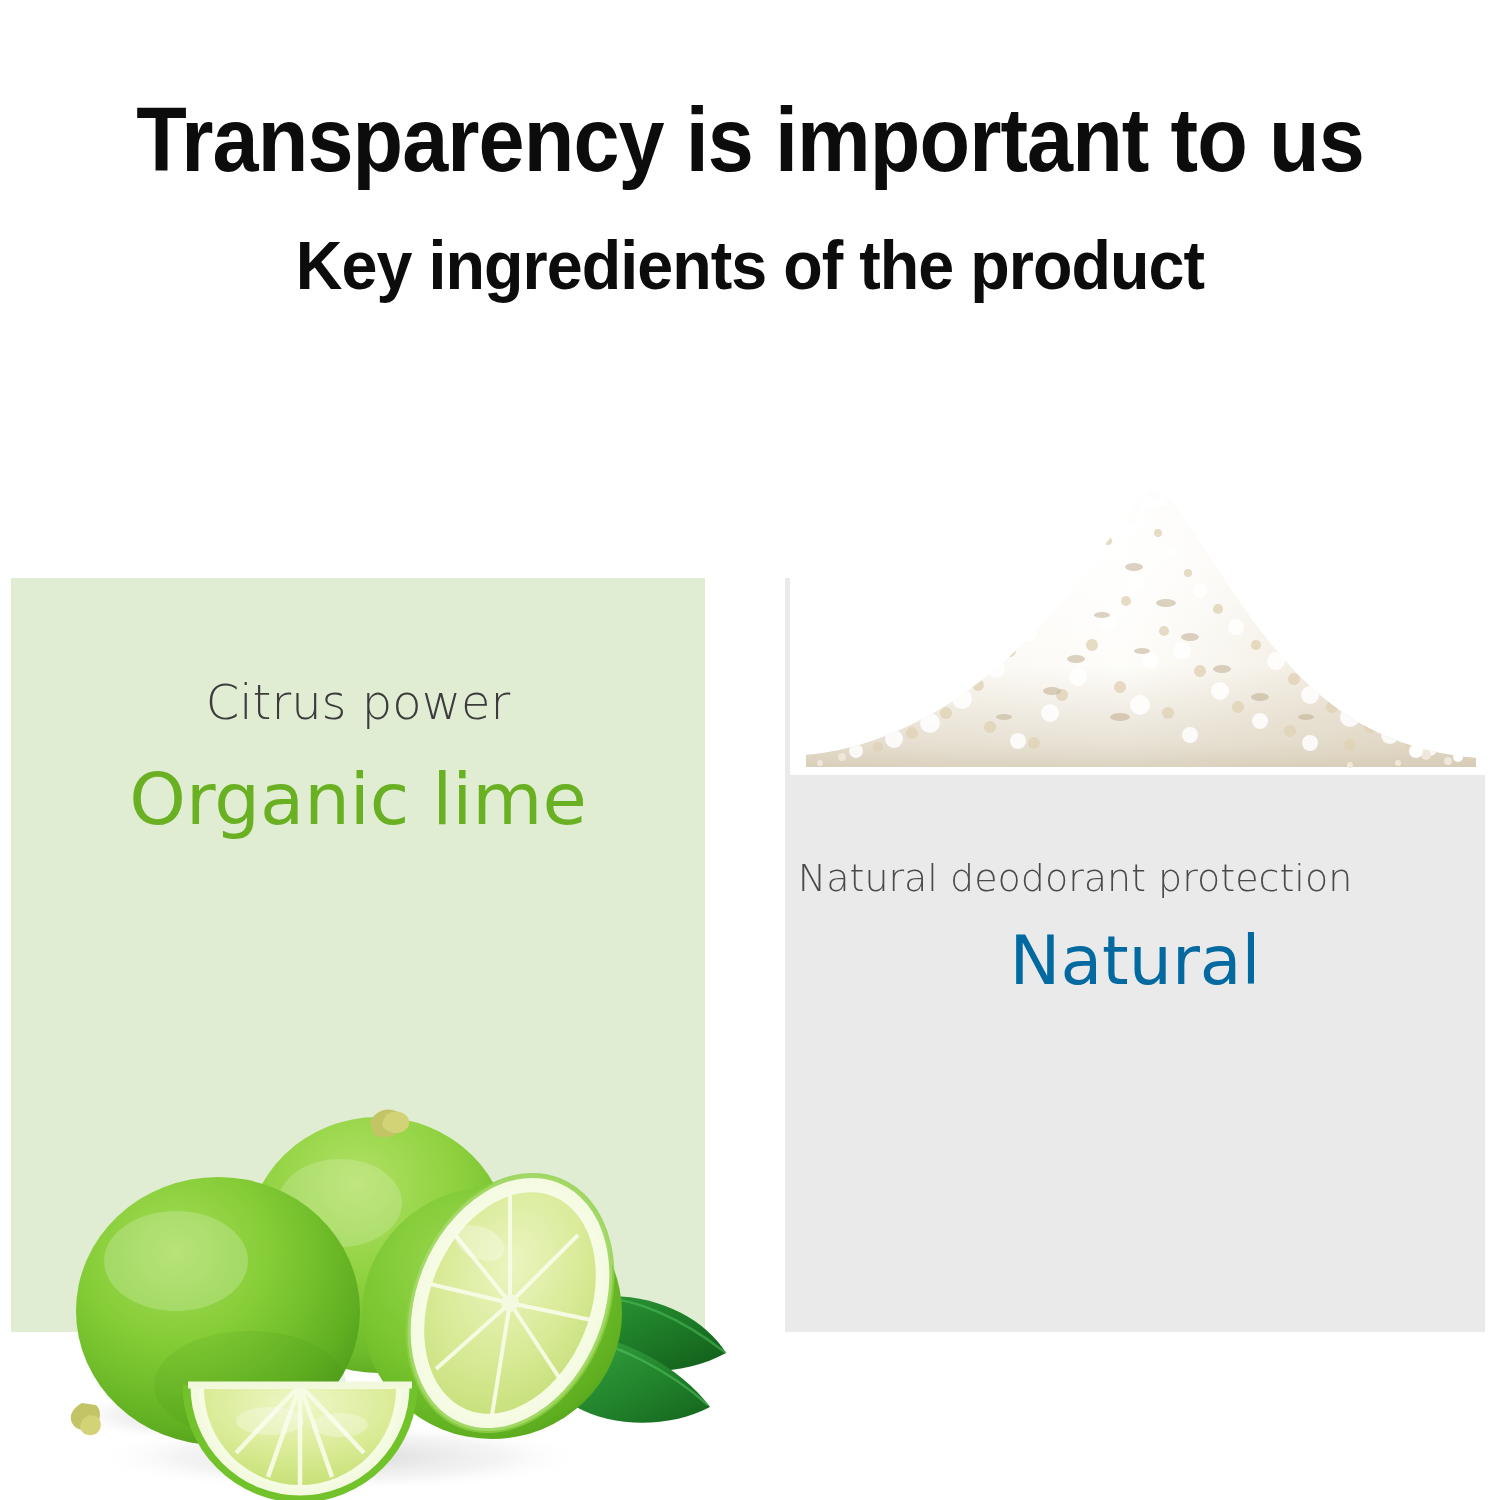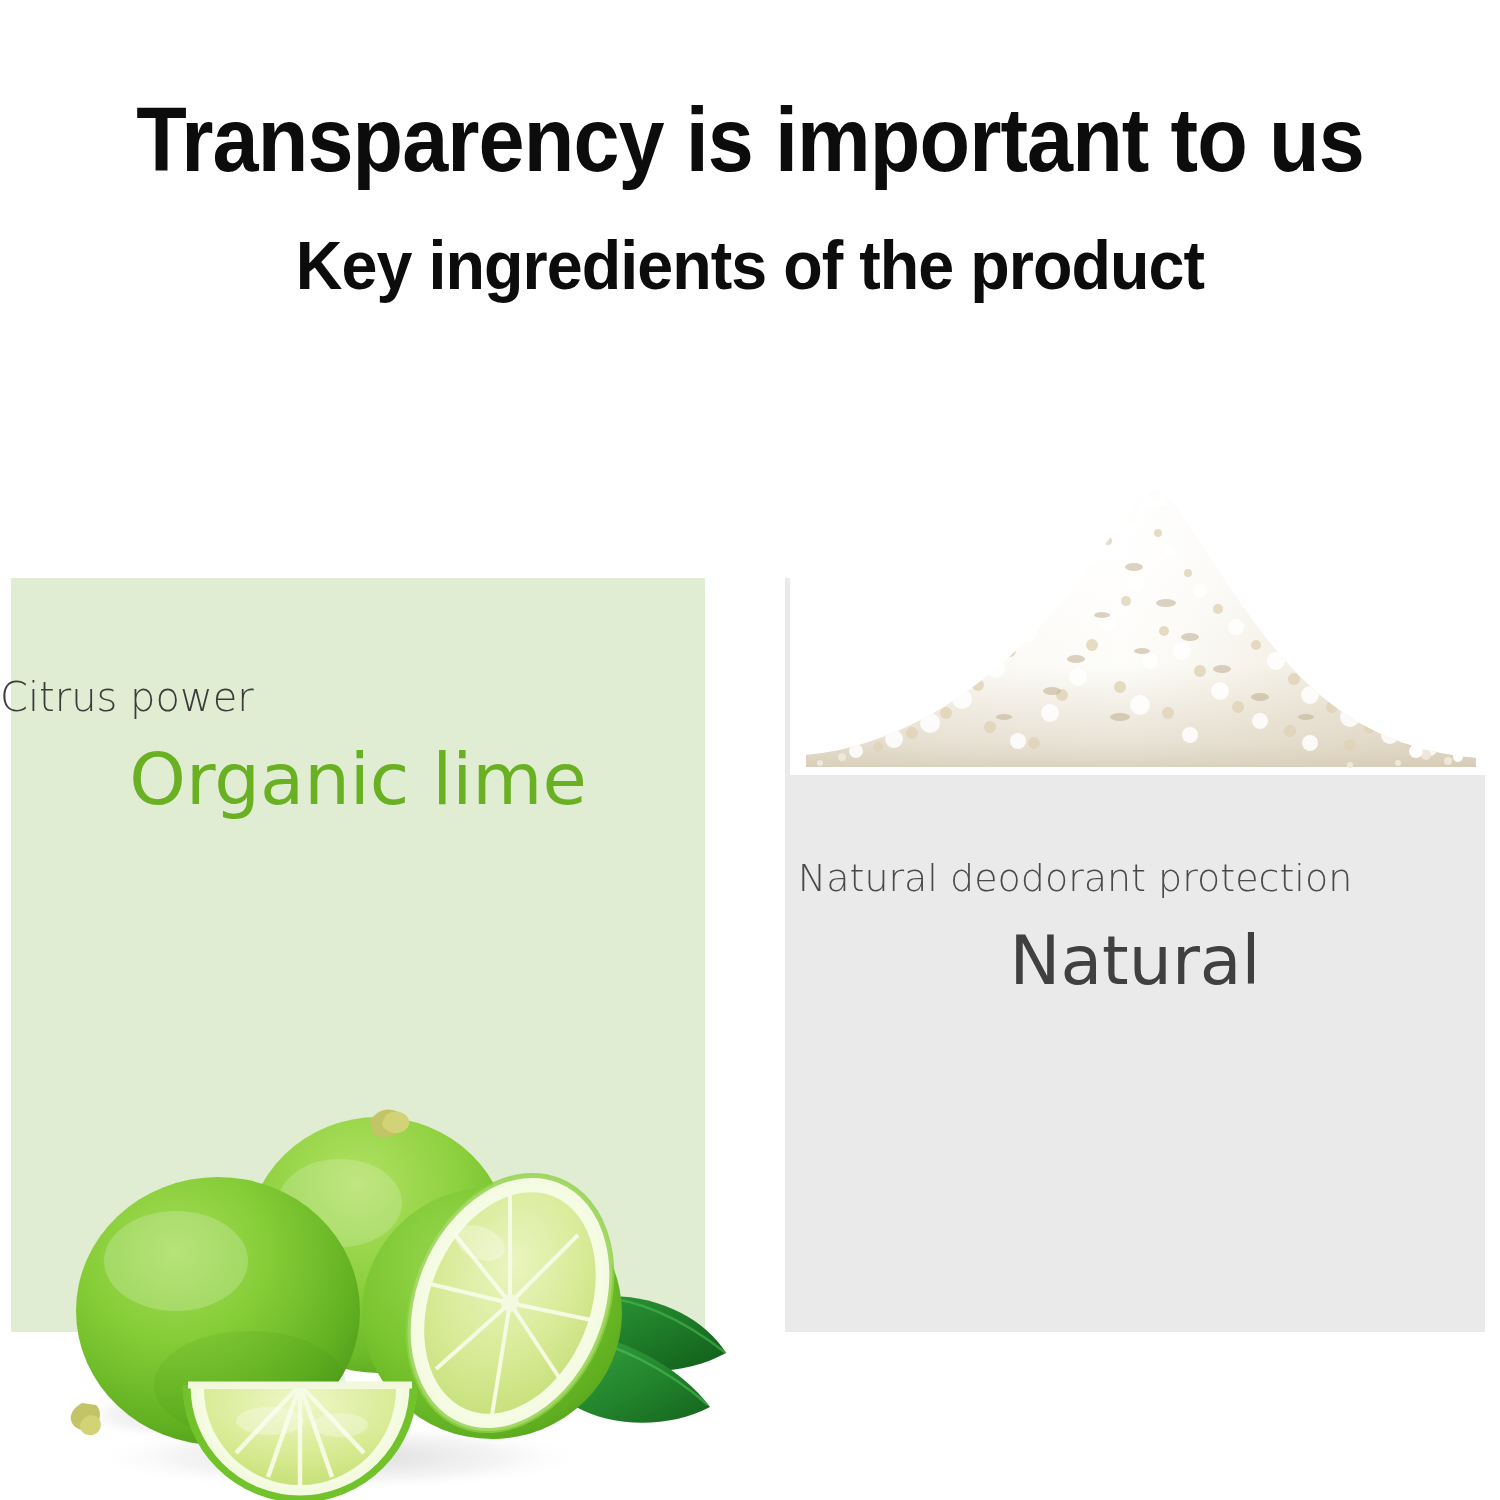--- a/index.html
+++ b/index.html
@@ -73,26 +73,27 @@
   .headline-ing {
     position: absolute;
     font-family: "DejaVu Sans", sans-serif;
     font-weight: 400;
   }
 
   #lime-eyebrow {
     left: 0;
     top: 674px;
     width: 716px;
-    font-size: 40px;
+    text-align: center;
+    font-size: 48px;
     color: #3c3c3c;
   }
   #lime-name {
     left: 0;
-    top: 736px;
+    top: 756px;
     width: 716px;
     text-align: center;
     font-size: 72px;
     line-height: 86px;
     color: #6ab023;
   }
 
   #mineral-eyebrow {
     left: 785px;
     top: 856px;
@@ -101,21 +102,21 @@
     font-size: 38px;
     color: #4a4a4a;
   }
   #mineral-name {
     left: 785px;
     top: 918px;
     width: 700px;
     text-align: center;
     font-size: 68px;
     line-height: 86px;
-    color: #404040;
+    color: #0369a1;
   }
   #mineral-name .ln { display: block; }
 
   
   #powder-wrap {
     position: absolute;
     left: 790px;
     top: 455px;
     width: 700px;
     height: 320px;

